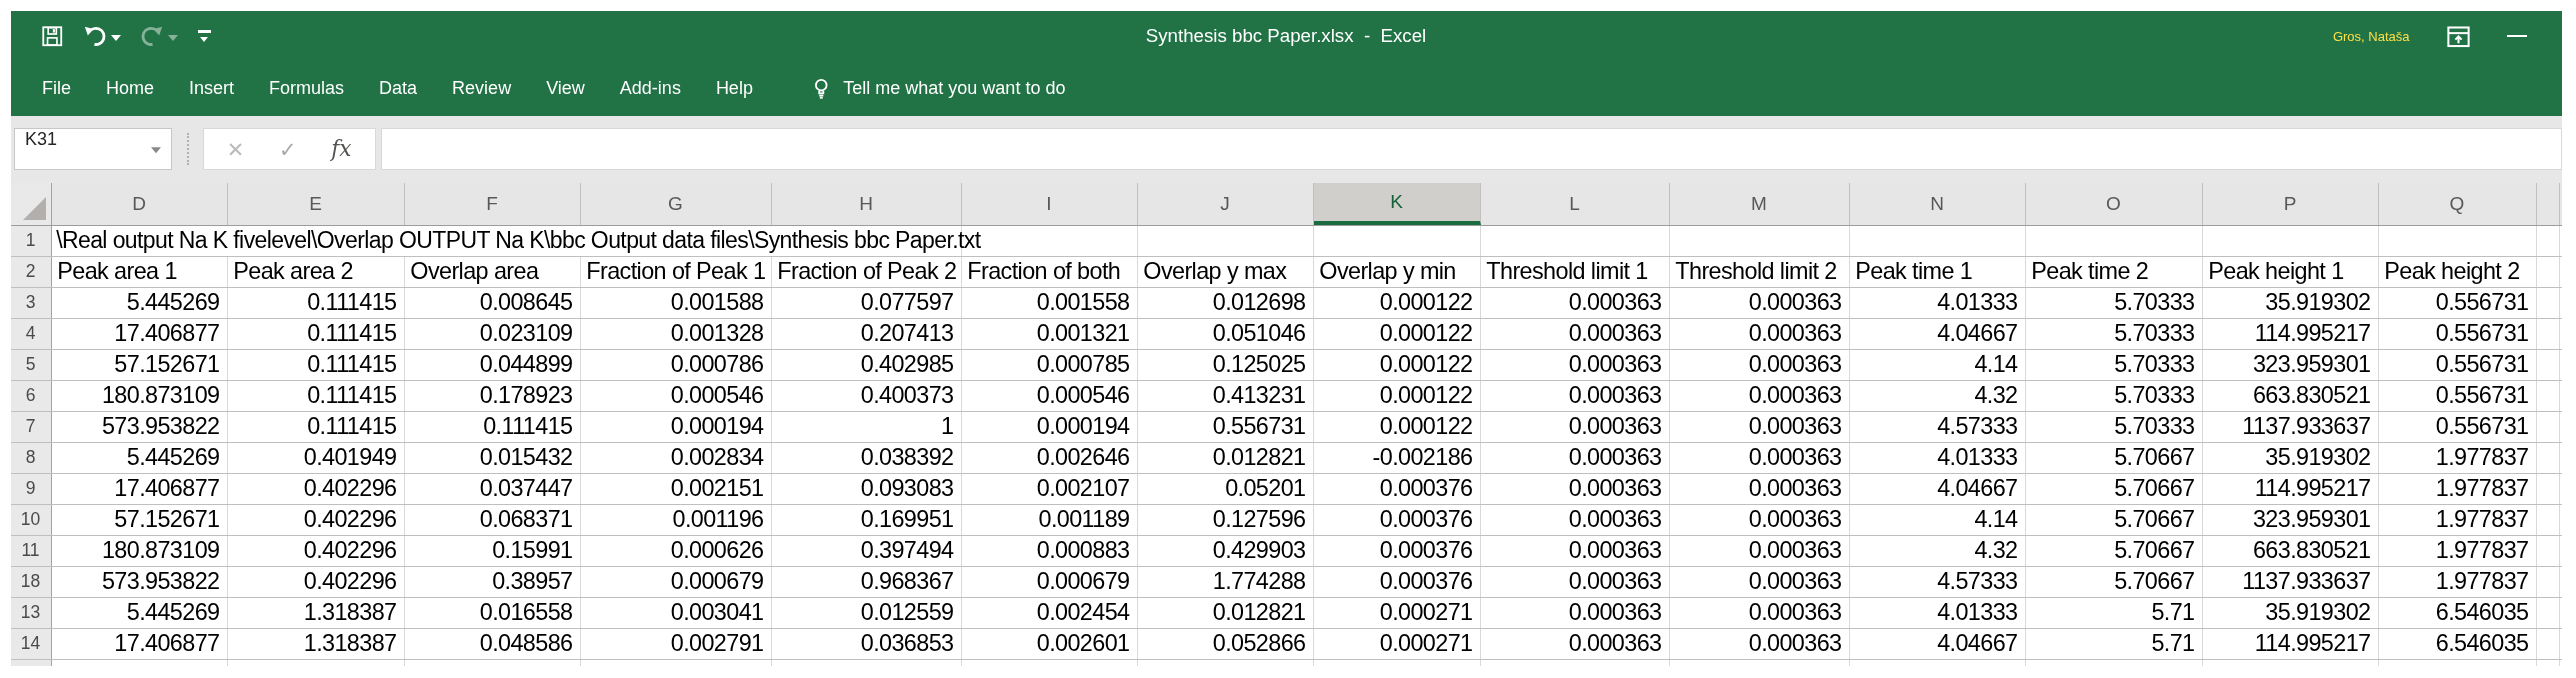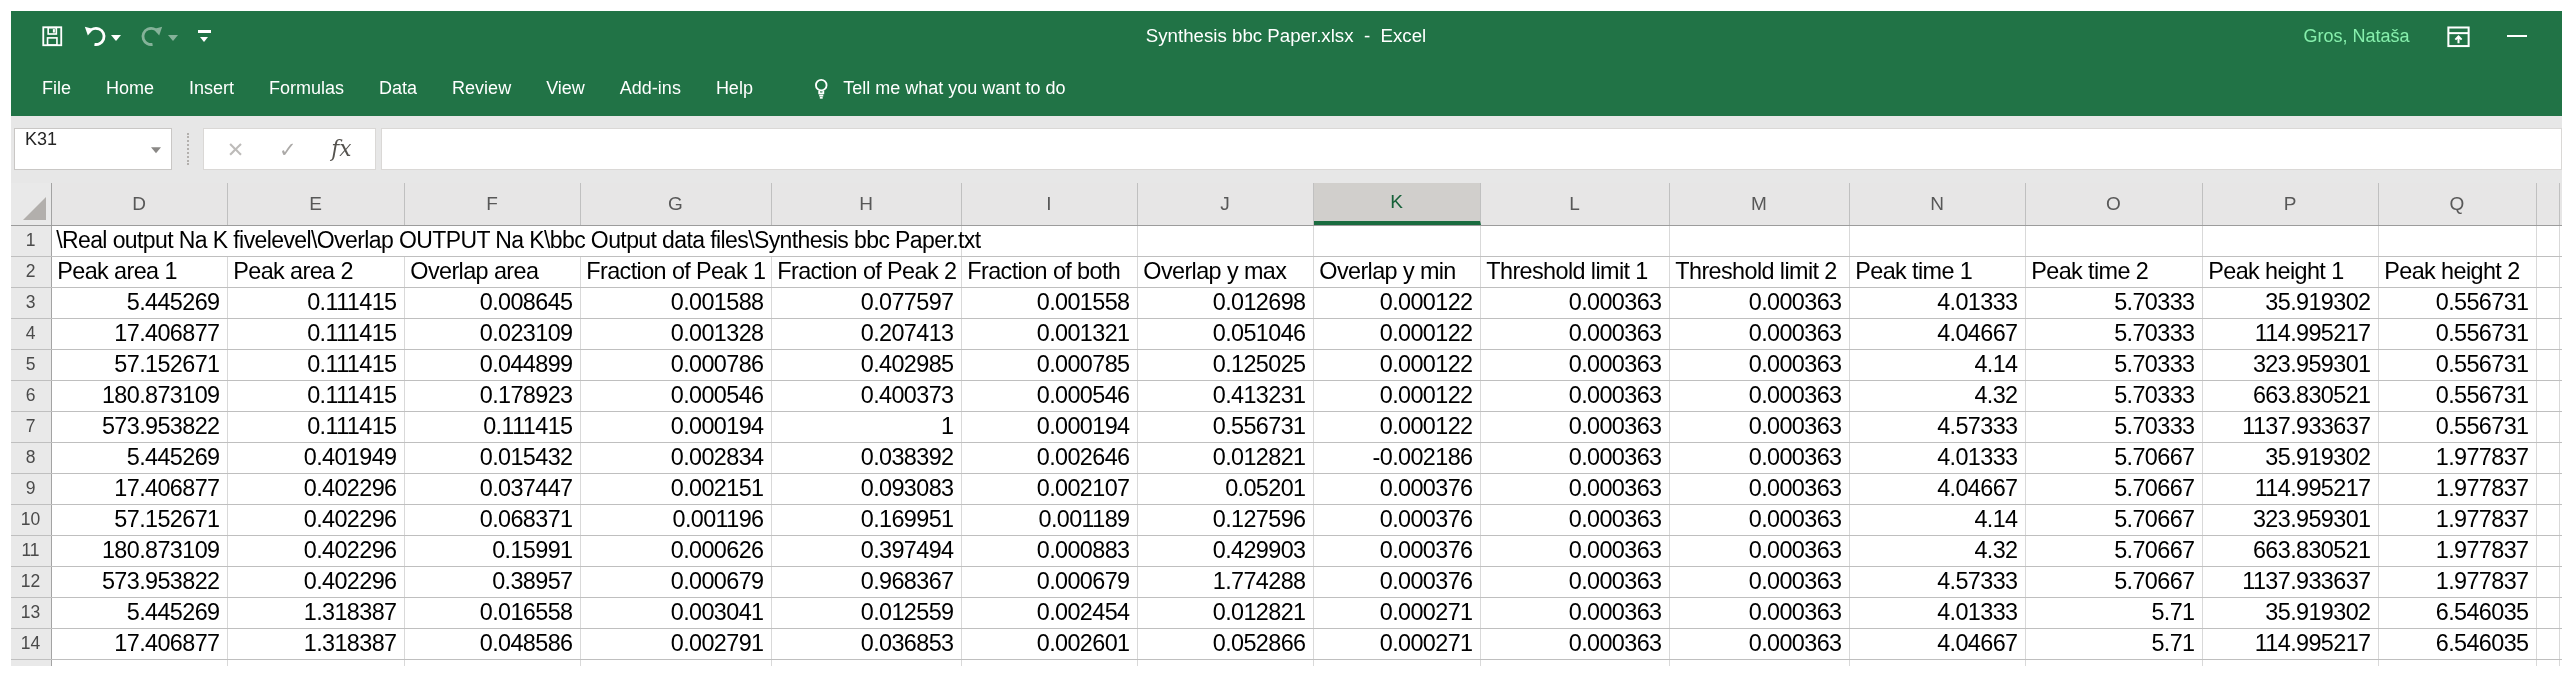--- a/index.html
+++ b/index.html
@@ -23,21 +23,21 @@
     border-top:6.4px solid #ffffff; margin-bottom:8.2px;
   }
   .qat-more { display:flex; flex-direction:column; align-items:center; gap:4.1px; margin-left:2.3px; }
   .qat-more .bar { width:13px; height:2.3px; background:#fff; }
   .qat-more .caret-down { margin:0; border-left-width:4.7px; border-right-width:4.7px; border-top-width:5.8px; }
   .win-title {
     position:absolute; left:50%; top:50%; transform:translate(-50%,-50%);
     color:#ffffff; font-size:18.7px; white-space:pre;
   }
   .tb-right { margin-left:auto; display:flex; align-items:center; gap:35px; padding-right:35px; }
-  .tb-user { color:#86efac; font-size:18px; white-space:pre; }
+  .tb-user { color:#fde047; font-size:13px; white-space:pre; }
   .minimize-bar { width:20px; height:2.3px; background:#ffffff; }
 
   
   .tabs-row { height:54px; background:#217346; display:flex; align-items:center; padding-left:14px; }
   .tabs-list { display:flex; align-items:center; height:100%; }
   .ribbon-tab {
     color:#ffffff; font-size:18px; padding:0 17.5px; height:100%;
     display:flex; align-items:center; cursor:default;
   }
   .tellme { display:flex; align-items:center; gap:9.4px; margin-left:39px; color:#ffffff; font-size:18px; }
@@ -394,21 +394,21 @@
           <div class="cell num" style="width: 167px;">0.000376</div>
           <div class="cell num" style="width: 189px;">0.000363</div>
           <div class="cell num" style="width: 180px;">0.000363</div>
           <div class="cell num" style="width: 176px;">4.32</div>
           <div class="cell num" style="width: 177px;">5.70667</div>
           <div class="cell num" style="width: 176px;">663.830521</div>
           <div class="cell num" style="width: 158px;">1.977837</div>
           <div class="cell" style="width: 23.4px;"></div>
         </div>
         <div class="grid-row">
-          <div class="rn">12</div>
+          <div class="rn">18</div>
           <div class="cell num" style="width: 176px;">573.953822</div>
           <div class="cell num" style="width: 177px;">0.402296</div>
           <div class="cell num" style="width: 176px;">0.38957</div>
           <div class="cell num" style="width: 191px;">0.000679</div>
           <div class="cell num" style="width: 190px;">0.968367</div>
           <div class="cell num" style="width: 176px;">0.000679</div>
           <div class="cell num" style="width: 176px;">1.774288</div>
           <div class="cell num" style="width: 167px;">0.000376</div>
           <div class="cell num" style="width: 189px;">0.000363</div>
           <div class="cell num" style="width: 180px;">0.000363</div>

